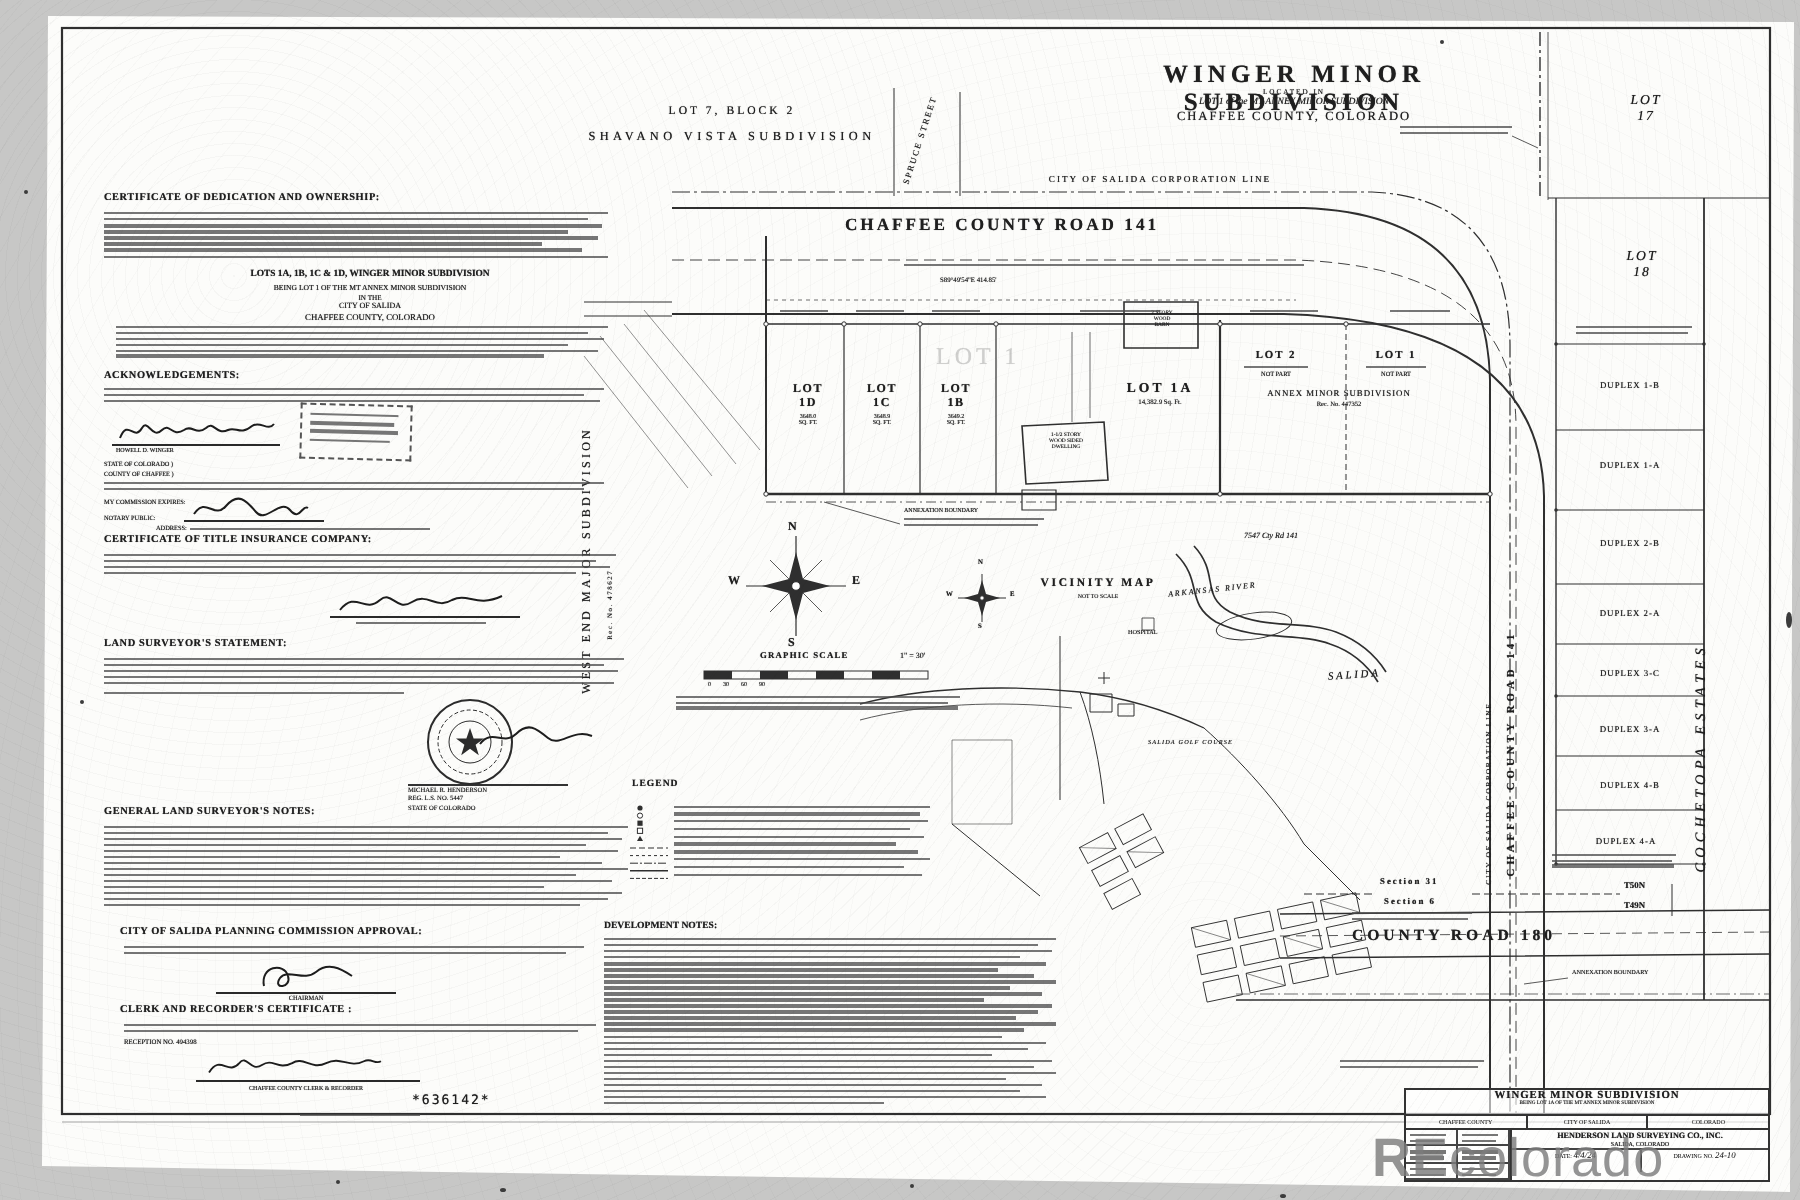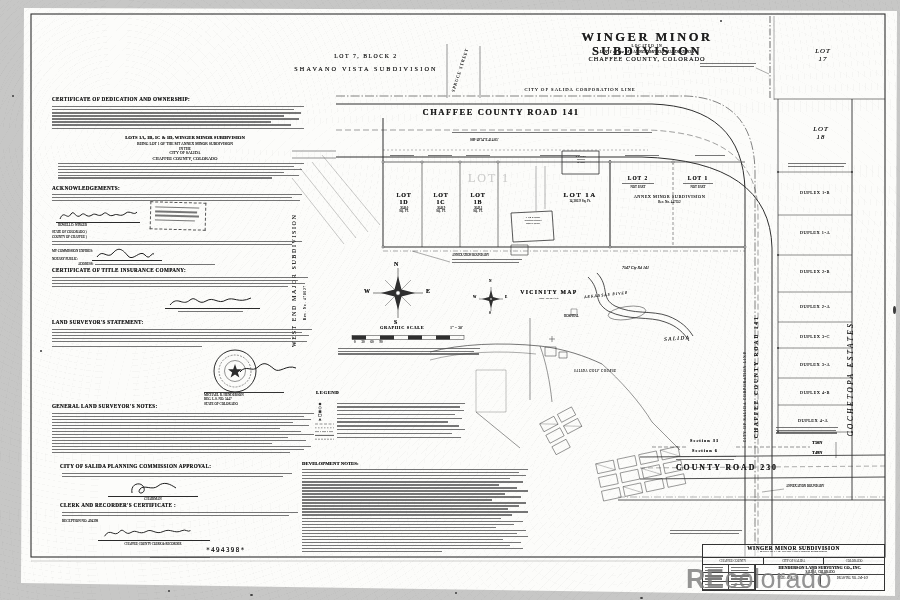--- a/index.html
+++ b/index.html
@@ -302,21 +302,21 @@
 <div class="L vert" style="left:747px;top:438px;font-size:3.8px;letter-spacing:.8px">CITY OF SALIDA CORPORATION LINE</div>
 
 <div class="L b" style="left:690px;top:438px;font-size:4.4px;letter-spacing:1px">Section 31</div>
 <div class="L b" style="left:692px;top:448px;font-size:4.4px;letter-spacing:1px">Section 6</div>
 <div class="L b" style="left:812px;top:440px;font-size:4.4px">T50N</div>
 <div class="L b" style="left:812px;top:450px;font-size:4.4px">T49N</div>
 <div class="tl" style="left:676px;top:456px;width:60px">
     <div style="height: 1.4px; margin-bottom: 1.2px; width: 100%;"></div>
     <div style="height: 1.4px; margin-bottom: 1.2px; width: 96%;"></div>
   </div>
-<div class="L c b" style="left:668px;top:464px;width:118px;font-size:7.8px;letter-spacing:2px">COUNTY  ROAD  230</div>
+<div class="L c b" style="left:668px;top:464px;width:118px;font-size:7.8px;letter-spacing:2px">COUNTY  ROAD  180</div>
 <div class="L" style="left:786px;top:485px;font-size:3.1px">ANNEXATION BOUNDARY</div>
 <div class="tl" style="left:670px;top:530px;width:72px">
     <div style="height: 1.4px; margin-bottom: 1.2px; width: 100%;"></div>
     <div style="height: 1.4px; margin-bottom: 1.2px; width: 96%;"></div>
   </div>
 
 <div class="L c b" style="left:518px;top:289px;width:62px;font-size:5.8px;letter-spacing:1.3px">VICINITY MAP</div>
 <div class="L c" style="left:518px;top:297px;width:62px;font-size:2.9px">NOT TO SCALE</div>
 <div class="L" style="left:564px;top:315px;font-size:3.1px">HOSPITAL</div>
 <div class="L i" style="left:584px;top:293px;font-size:3.9px;letter-spacing:1px;transform:rotate(-6deg)">ARKANSAS  RIVER</div>
@@ -519,21 +519,21 @@
 <div class="tl" style="left:62px;top:512px;width:236px">
     <div style="height: 1.4px; margin-bottom: 1.5px; width: 100%;"></div>
     <div style="height: 1.4px; margin-bottom: 1.5px; width: 96%;"></div>
   </div>
 <div class="L" style="left:62px;top:520px;font-size:3.4px">RECEPTION NO. 494398</div>
 <svg class="sig" style="left:100px;top:524px" width="95" height="17" viewBox="0 0 95 18">
     <path d="M2,13 C8,3 12,15 18,8 C22,3 24,13 30,9 C36,5 38,12 46,8 C52,4 56,12 64,8 C72,4 76,11 84,7 C88,5 90,9 93,7" stroke="#1d1d1d" stroke-width="1" fill="none"></path>
   </svg>
 <div class="sigline" style="left:98px;top:524px;width:112px;height:16px"></div>
 <div class="L c" style="left:88px;top:543px;width:130px;font-size:3px">CHAFFEE COUNTY CLERK &amp; RECORDER</div>
-<div class="L" style="left:206px;top:547px;font-size:6.5px;font-family:'DejaVu Sans Mono',monospace;letter-spacing:1px">*494398*</div>
+<div class="L" style="left:206px;top:547px;font-size:6.5px;font-family:'DejaVu Sans Mono',monospace;letter-spacing:1px">*636142*</div>
 <div class="tl" style="left:150px;top:557px;width:60px">
     <div style="height: 1.4px; margin-bottom: 1.5px; width: 100%;"></div>
   </div>
 
 <div id="tblock">
   <div class="row1">
     <div class="L b" style="position:static;font-size:5.4px;letter-spacing:.5px;line-height:1.2">WINGER MINOR SUBDIVISION</div>
     <div class="L" style="position:static;font-size:2.6px">BEING LOT 1A OF THE MT ANNEX MINOR SUBDIVISION</div>
   </div>
   <div class="row2">

